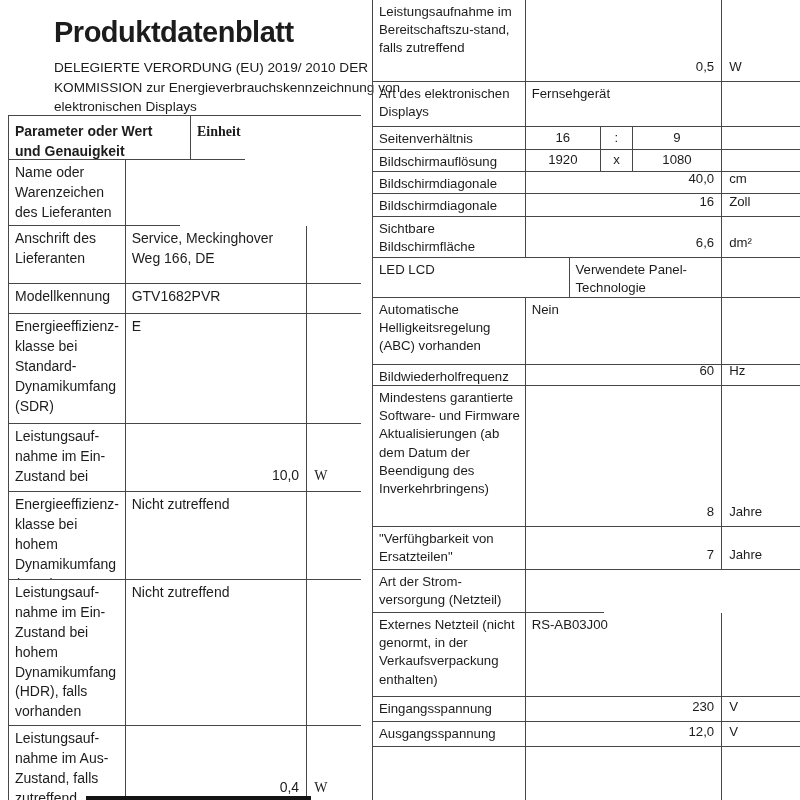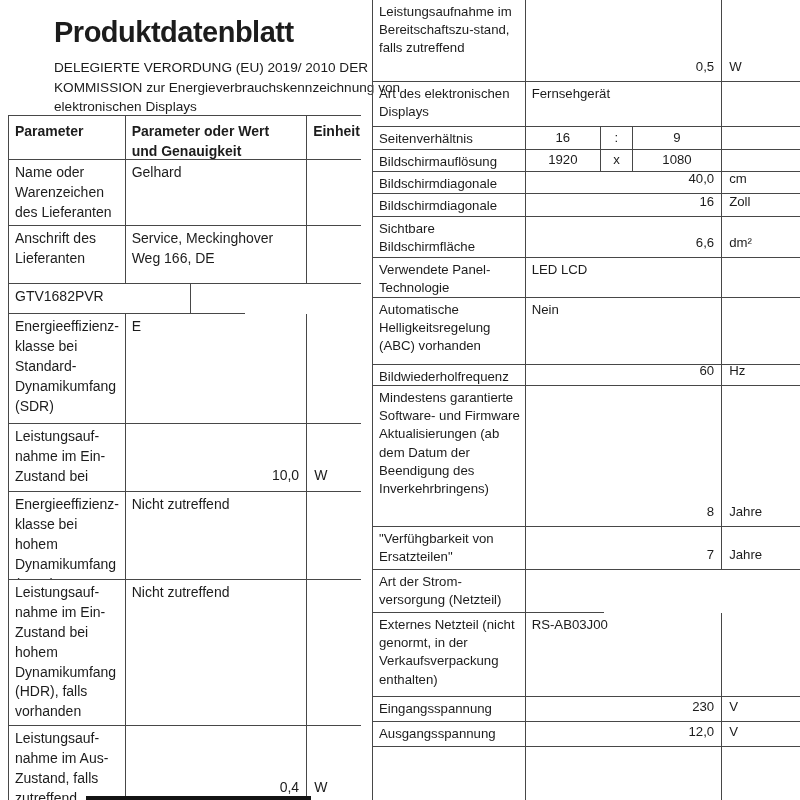--- a/index.html
+++ b/index.html
@@ -19,21 +19,21 @@
     box-sizing:border-box; overflow:hidden;
     border-right:1px solid var(--bc); border-bottom:1px solid var(--bc);
     padding:3px 5px 3px 6px;
   }
   .hdr .c{ font-weight:700; padding-top:6px; }
 
   
   .ltable{ left:8px; top:115px; width:353px; border-top:1px solid var(--bc); border-left:1px solid var(--bc); font-size:14px; line-height:1.42; }
   .Lp{ width:117px; }
   .Lv{ width:182px; padding-right:25px; }
-  .Lu{ width:54px; border-right:none; }
+  .Lu{ width:54px; border-right:none;font-family:Liberation Serif, serif; }
 
   
   .rtable{ left:372px; top:0px; width:428px; border-left:1px solid var(--bc); font-size:13.2px; line-height:1.38; }
   .Rp{ width:153px; padding-right:2px; }
   .Rv{ width:197px; }
   .Ru{ width:78px; border-right:none; }
 
   .num{ display:flex; justify-content:flex-end; align-items:flex-end; padding:13px 7px 5px 3px; }
   .un{ display:flex; align-items:flex-end; padding:3px 3px 5px 7px; }
 
@@ -48,35 +48,34 @@
 </head>
 <body>
 
 <div class="doc-header">
   <h1 class="doc-title">Produktdatenblatt</h1>
   <div class="doc-subtitle">DELEGIERTE VERORDUNG (EU) 2019/ 2010 DER KOMMISSION zur Energieverbrauchskennzeichnung von elektronischen Displays</div>
 </div>
 
 <div class="tbl ltable">
   <div class="row hdr" style="height:44px">
-    <div class="c Lp">Parameter</div>
     <div class="c Lv">Parameter oder Wert und Genauigkeit</div>
     <div class="c Lu">Einheit</div>
   </div>
   <div class="row" style="height:66px">
     <div class="c Lp">Name oder Warenzeichen des Lieferanten</div>
-    <div class="c Lv">Gelhard</div>
     <div class="c Lu un"></div>
   </div>
   <div class="row" style="height:58px">
     <div class="c Lp">Anschrift des Lieferanten</div>
     <div class="c Lv">Service, Meckinghover Weg 166, DE</div>
     <div class="c Lu un"></div>
   </div>
   <div class="row" style="height:30px">
+    <div class="c Lp">Modellkennung</div>
     <div class="c Lv">GTV1682PVR</div>
     <div class="c Lu un"></div>
   </div>
   <div class="row" style="height:110px">
     <div class="c Lp">Energieeffizienz-klasse bei Standard-Dynamikumfang (SDR)</div>
     <div class="c Lv">E</div>
     <div class="c Lu un"></div>
   </div>
   <div class="row" style="height:68px">
     <div class="c Lp">Leistungsauf-nahme im Ein-Zustand bei SDR</div>
@@ -138,22 +137,22 @@
     <div class="c Rp">Bildschirmdiagonale</div>
     <div class="c Rv num">16</div>
     <div class="c Ru un">Zoll</div>
   </div>
   <div class="row" style="height:41px">
     <div class="c Rp">Sichtbare Bildschirmfläche</div>
     <div class="c Rv num">6,6</div>
     <div class="c Ru un">dm²</div>
   </div>
   <div class="row" style="height:40px">
+    <div class="c Rv">LED LCD</div>
     <div class="c Rp">Verwendete Panel-Technologie</div>
-    <div class="c Rv">LED LCD</div>
     <div class="c Ru un"></div>
   </div>
   <div class="row" style="height:67px">
     <div class="c Rp">Automatische Helligkeitsregelung (ABC) vorhanden</div>
     <div class="c Rv">Nein</div>
     <div class="c Ru un"></div>
   </div>
   <div class="row" style="height:21px">
     <div class="c Rp">Bildwiederholfrequenz</div>
     <div class="c Rv num">60</div>

